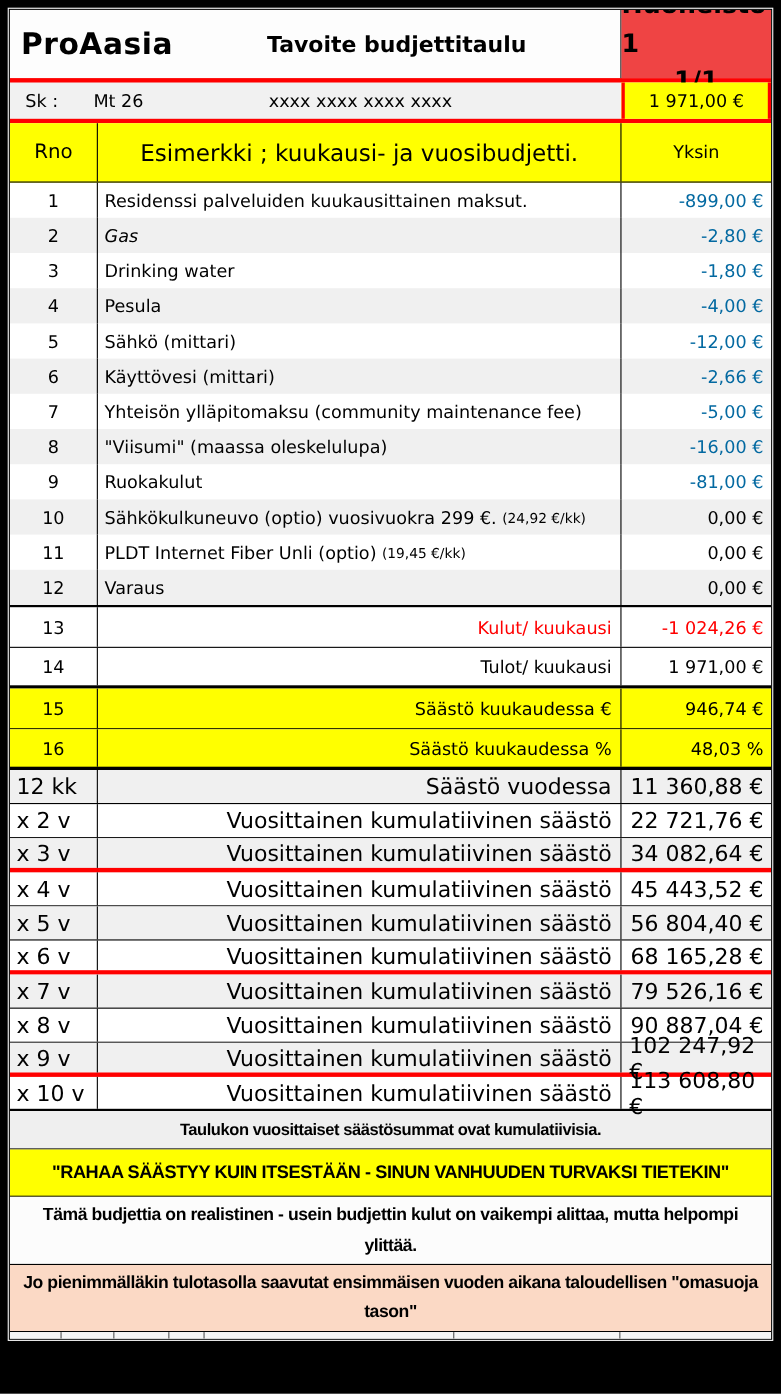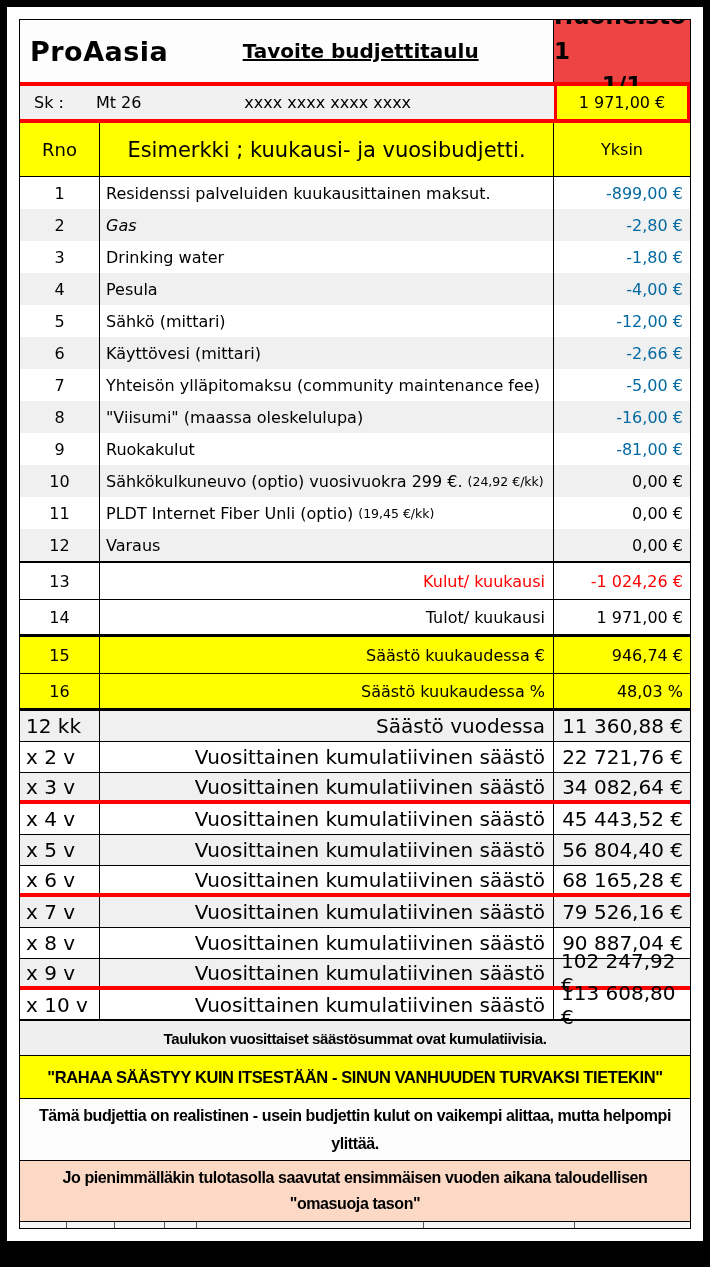--- a/index.html
+++ b/index.html
@@ -3,33 +3,33 @@
 <meta charset="utf-8">
 <style>
   * { box-sizing: border-box; margin: 0; padding: 0; }
   html,body { width: 710px; }
   body {
     background: #000;
     font-family: "DejaVu Sans", sans-serif;
     color: #000;
   }
   .outer { background: #000; padding: 7px; width: 710px; }
-  .mid   { background: #fff; padding: 12px; }
+  .mid   { background: #fff; padding: 1px; }
   .page  { background: #fff; border: 1px solid #000; overflow: hidden; }
 
   .row { display: flex; align-items: stretch; }
   .c1 { width: 80px; border-right: 1px solid #000; display: flex; align-items: center; justify-content: center; flex-shrink: 0; }
   .c2 { flex: 1; border-right: 1px solid #000; display: flex; align-items: center; padding: 0 8px; min-width: 0; }
   .c3 { width: 136px; display: flex; align-items: center; justify-content: flex-end; padding: 0 7px; flex-shrink: 0; }
 
   
   .title-row { height: 62px; background: #fdfdfd; }
   .title-left { flex: 1; display: flex; align-items: center; border-right: 1px solid #000; }
   .brand { font-size: 27px; font-weight: bold; padding-left: 10px; letter-spacing: 0.5px; }
-  .heading { flex: 1; text-align: center; font-size: 20px; font-weight: bold; text-decoration: underline; }
+  .heading { flex: 1; text-align: center; font-size: 20px; font-weight: bold; }
   .unit-cell { width: 136px; display: flex; flex-direction: column; align-items: center; justify-content: center; font-size: 23px; font-weight: bold; line-height: 1.5; background: #ef4444; }
 
   
   .sk-row { height: 41px; background: #f1f1f1; border-top: 4px solid #ff0000; border-bottom: 4px solid #ff0000; }
   .sk-left { flex: 1; display: flex; align-items: center; font-size: 16px; }
   .sk-label { padding-left: 14px; }
   .sk-code { padding-left: 32px; }
   .sk-masked { flex: 1; text-align: center; padding-right: 40px; }
   .sk-amount { width: 136px; background: #ffff00; border-left: 3px solid #ff0000; border-right: 3px solid #ff0000;
                display: flex; align-items: center; justify-content: center; font-size: 16px; }

